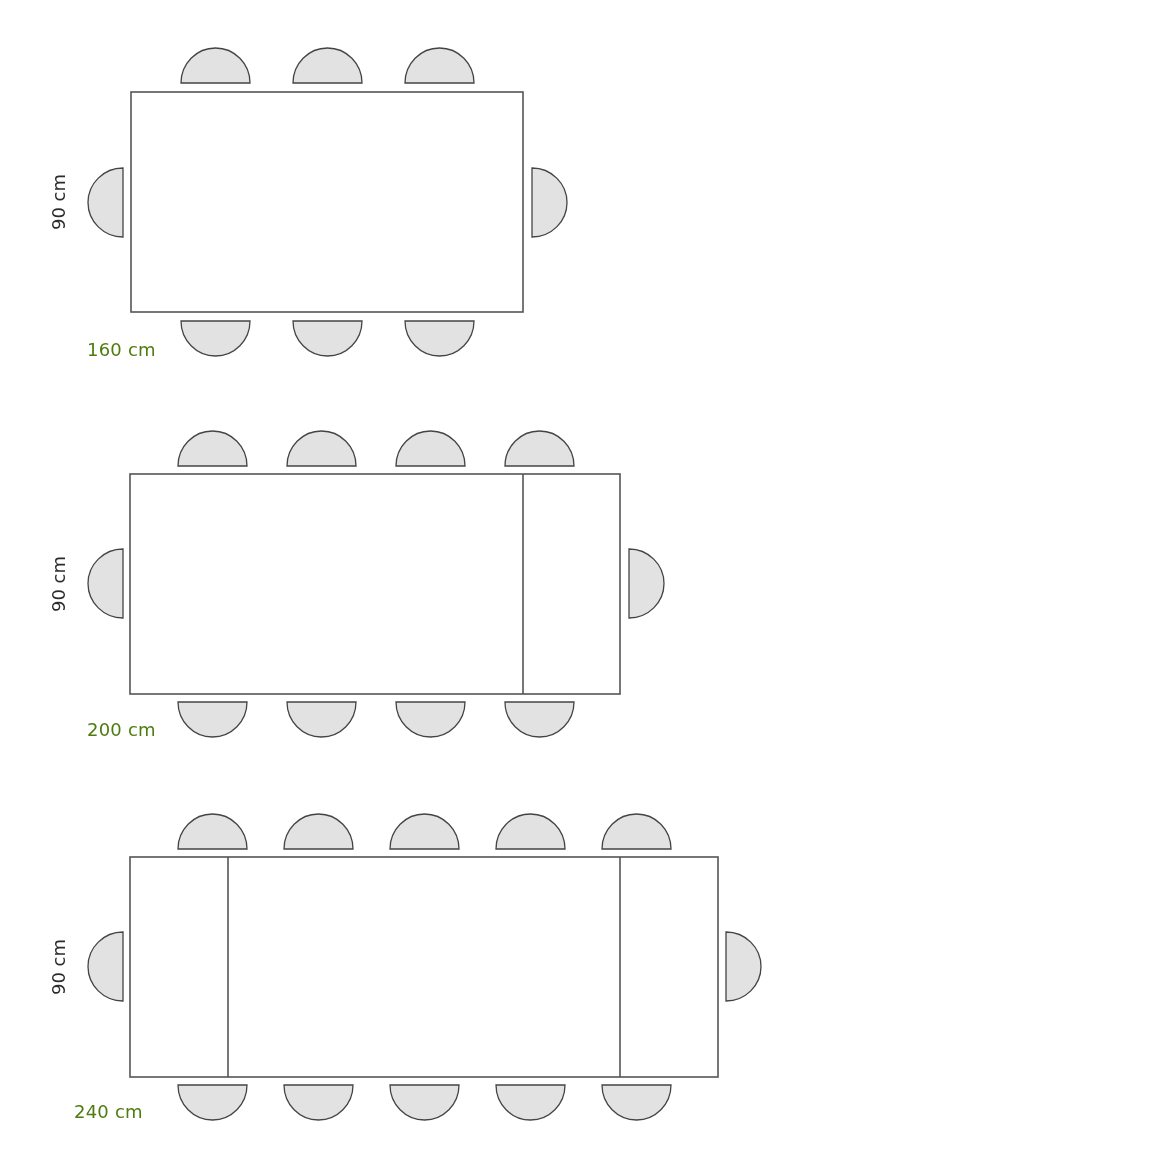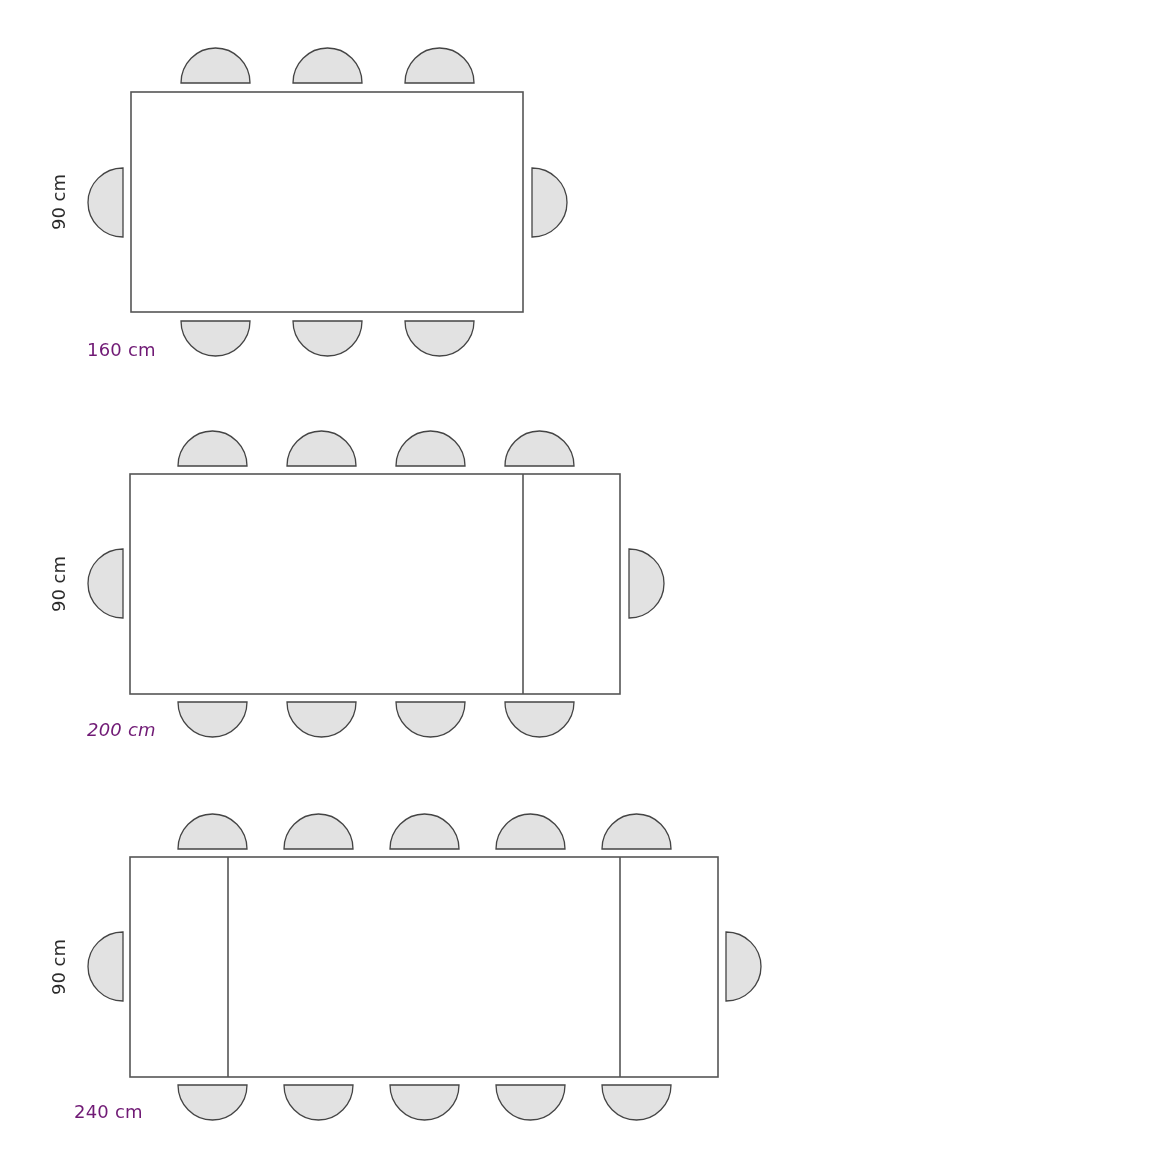--- a/index.html
+++ b/index.html
@@ -18,21 +18,21 @@
       position: absolute;
       left: 0;
       top: 0;
       width: 1168px;
       height: 1168px;
     }
     .label-width {
       position: absolute;
       font-family: "DejaVu Sans", sans-serif;
       font-size: 18px;
-      color: #701a75;
+      color: #4d7c0f;
       letter-spacing: 0.2px;
       white-space: nowrap;
       line-height: 1;
     }
     .label-depth {
       position: absolute;
       font-family: "DejaVu Sans", sans-serif;
       font-size: 18px;
       color: #2b2b2b;
       white-space: nowrap;
@@ -83,18 +83,18 @@
       <path d="M 123 932 A 35 34.5 0 0 0 123 1001 Z" fill="#e2e2e2" stroke="#444444" stroke-width="1.3"></path>
       <path d="M 726 932 A 35 34.5 0 0 1 726 1001 Z" fill="#e2e2e2" stroke="#444444" stroke-width="1.3"></path>
     </svg>
 
   
   <div class="label-depth" style="left:59px; top:202px;">90 cm</div>
   <div class="label-width" style="left:87px; top:341px;">160 cm</div>
 
   
   <div class="label-depth" style="left:59px; top:584px;">90 cm</div>
-  <div class="label-width" style="left:87px; top:721px;font-style:italic;">200 cm</div>
+  <div class="label-width" style="left:87px; top:721px;">200 cm</div>
 
   
   <div class="label-depth" style="left:59px; top:967px;">90 cm</div>
   <div class="label-width" style="left:74px; top:1103px;">240 cm</div>
 </div>
 
 </body></html>

